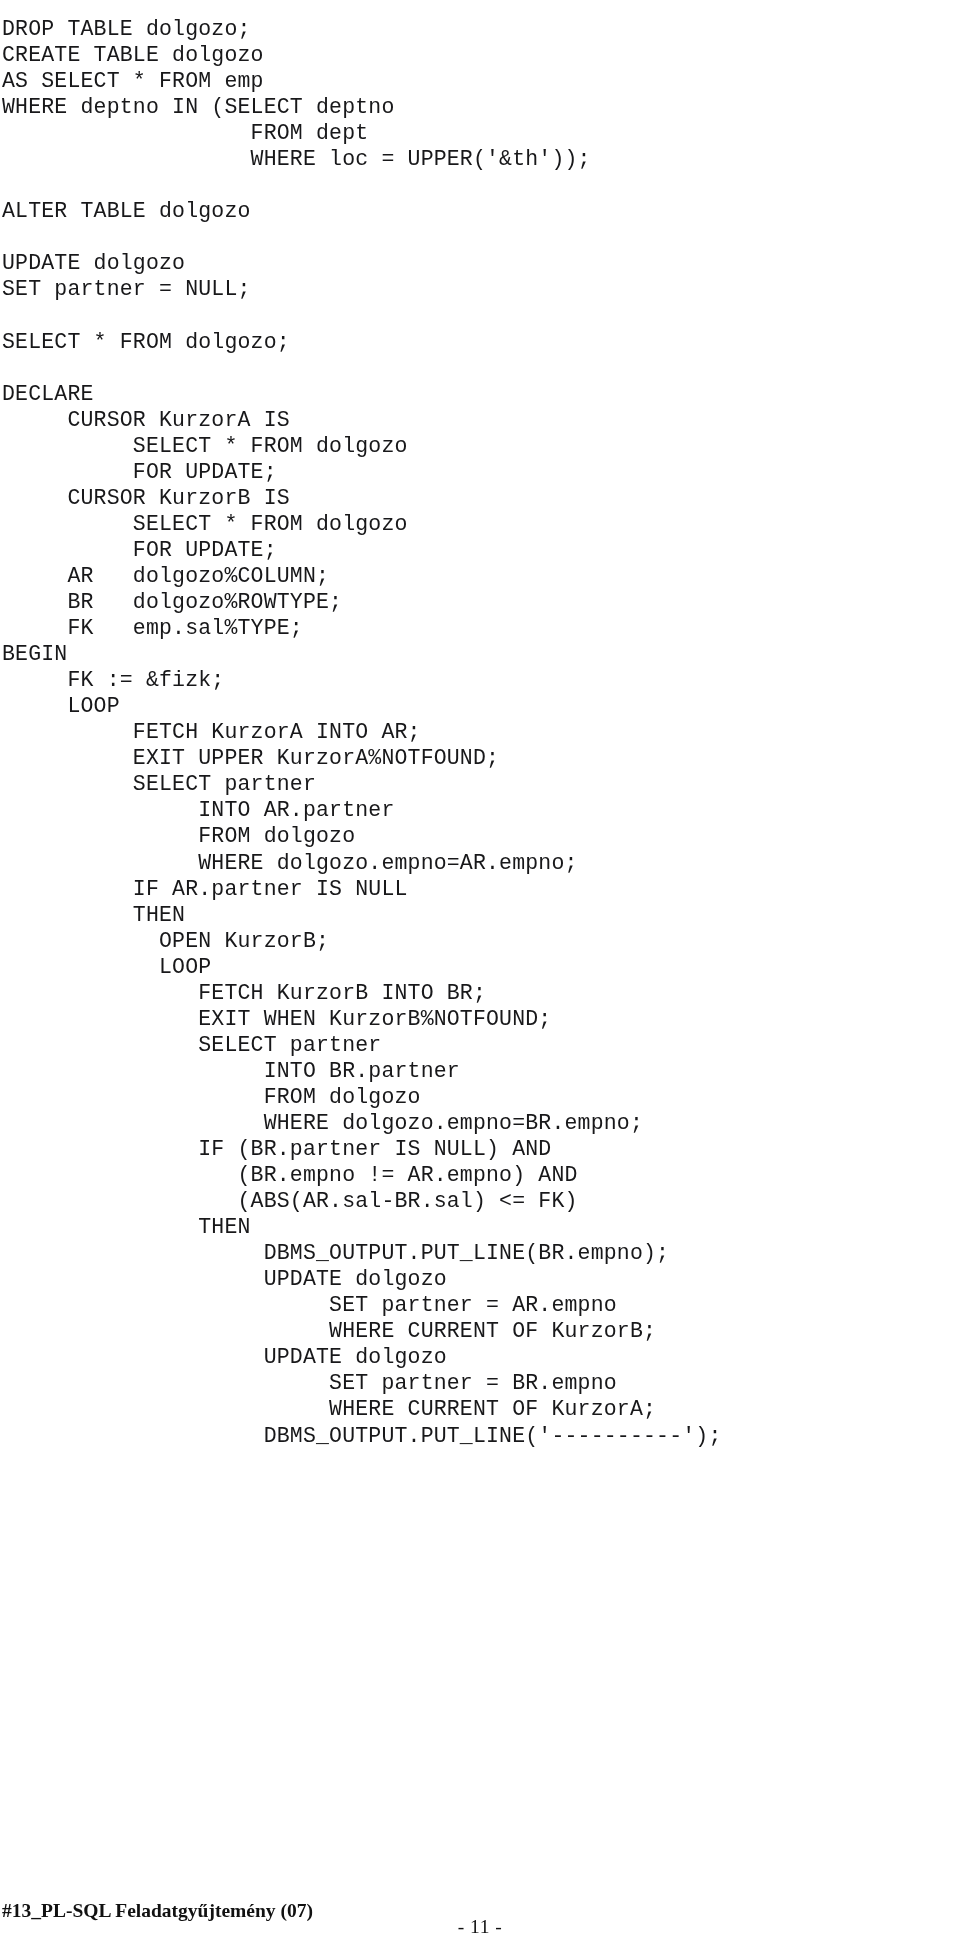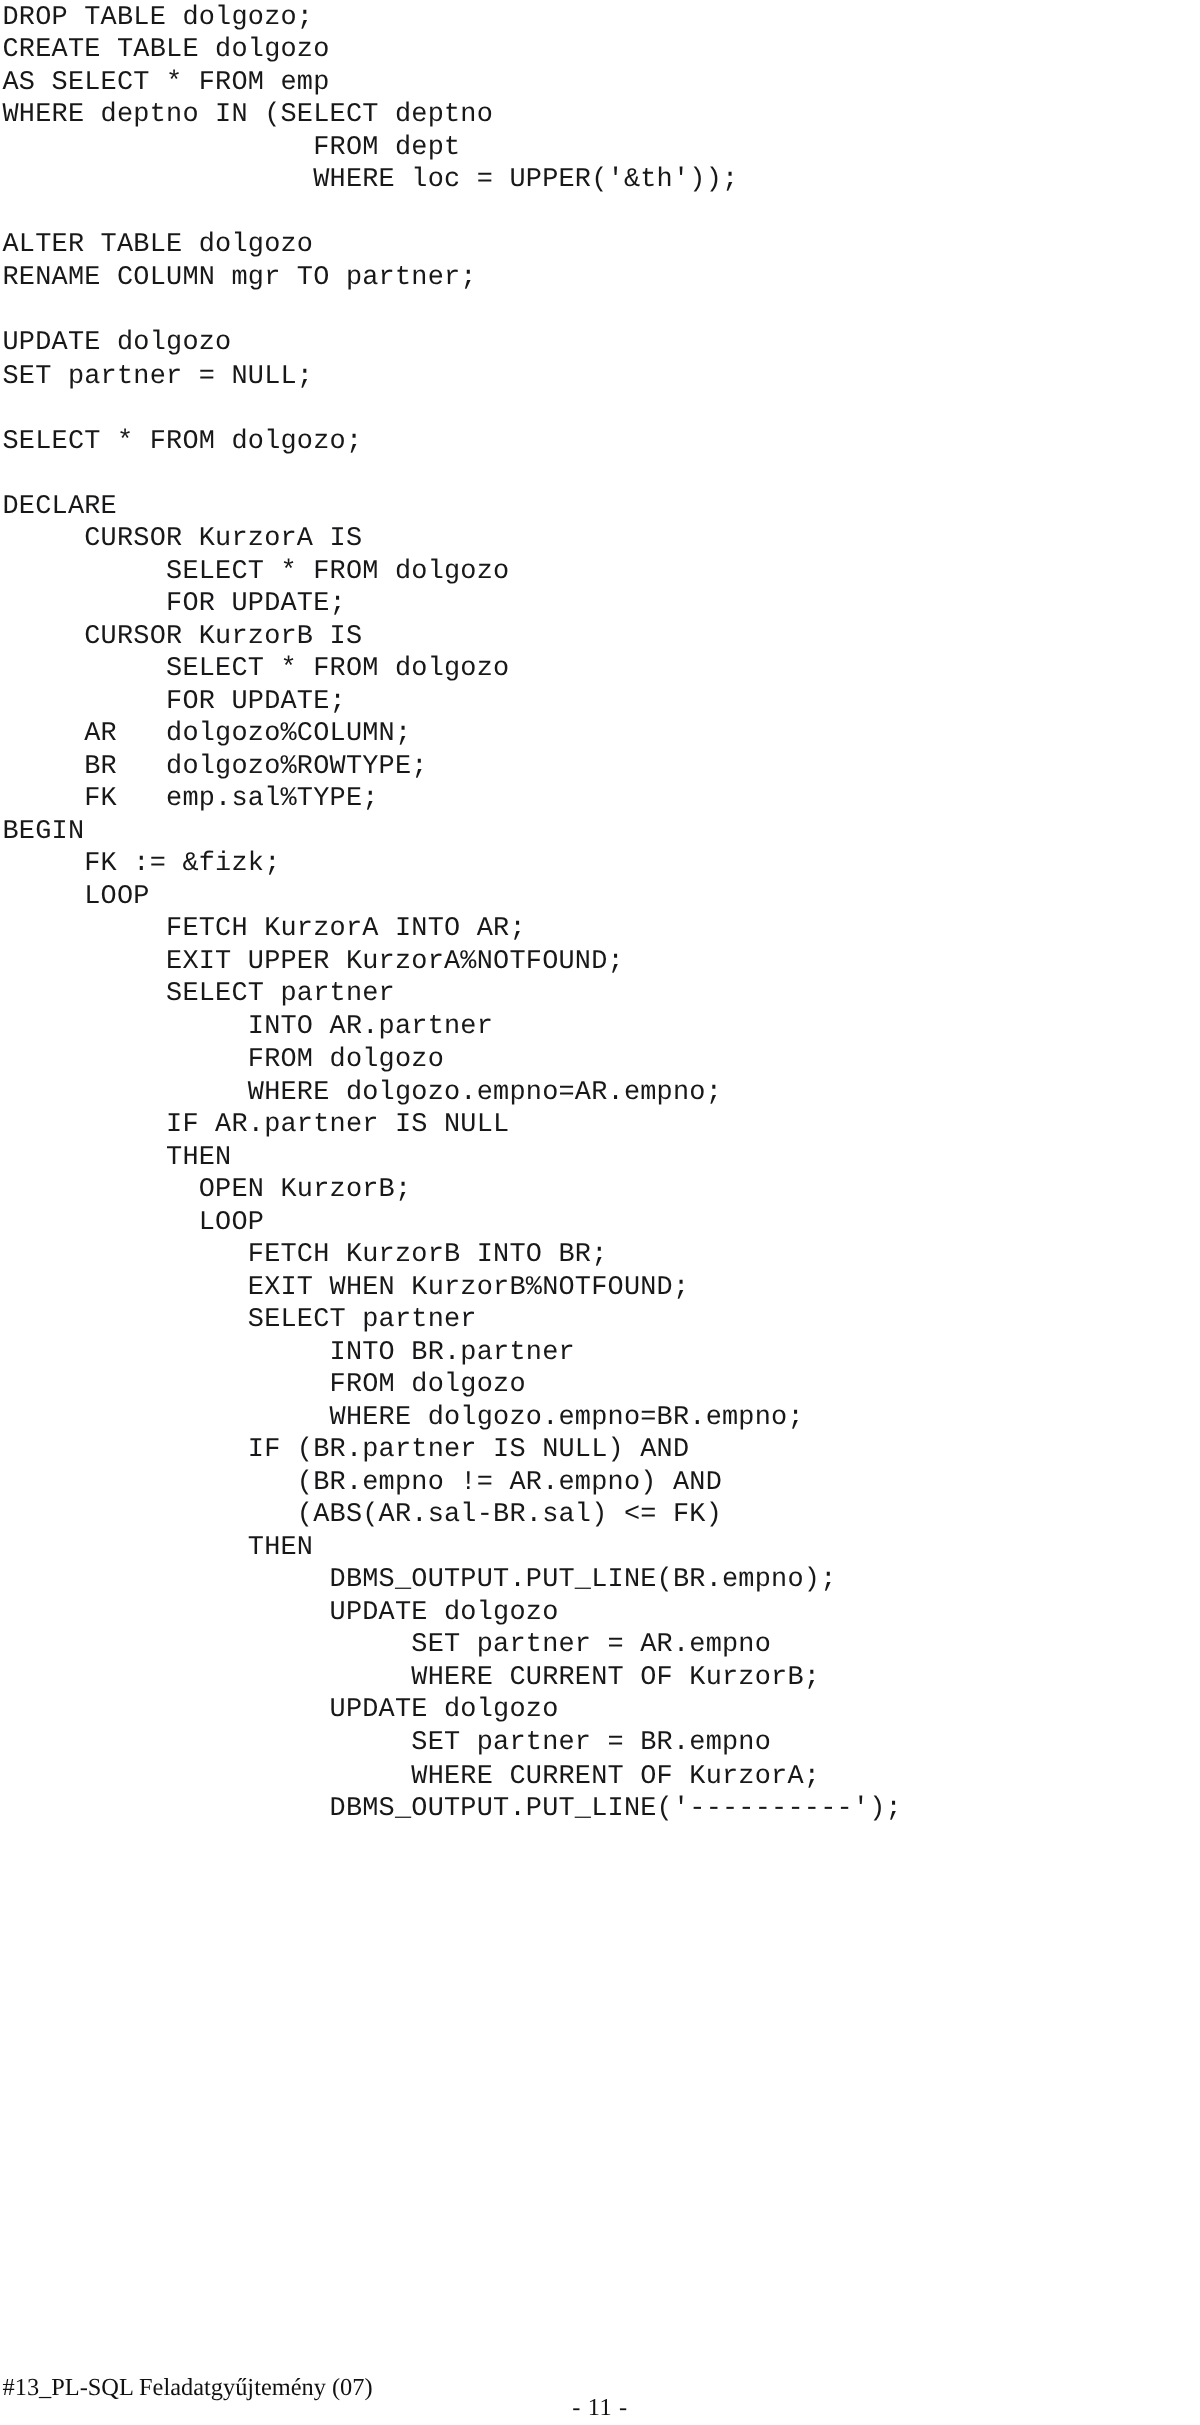--- a/index.html
+++ b/index.html
@@ -21,21 +21,21 @@
     position: relative;
     width: 960px;
     height: 1940px;
     box-sizing: border-box;
   }
 
   
   #code-block {
     position: absolute;
     left: 0px;
-    top: 1px;
+    top: 16px;
     width: 960px;
   }
 
   .code-line {
     font-family: "Liberation Mono", "DejaVu Sans Mono", monospace;
     font-size: 21.5px;
     line-height: 26.05px;
     height: 26.05px;
     white-space: pre;
     letter-spacing: 0.18px;
@@ -57,20 +57,21 @@
   }
   #footer-title {
     position: absolute;
     left: 2px;
     top: 6px;
     font-family: "Liberation Serif", "DejaVu Serif", serif;
     font-size: 19.5px;
     line-height: 24px;
     white-space: pre;
     color: #111111;
+    font-weight: bold;
   }
   #footer-pageno {
     position: absolute;
     left: 0;
     top: 22px;
     width: 960px;
     text-align: center;
     font-family: "Liberation Serif", "DejaVu Serif", serif;
     font-size: 19.5px;
     line-height: 24px;
@@ -85,21 +86,20 @@
 
   <div id="code-block">
       <div class="code-line">DROP TABLE dolgozo;</div>
       <div class="code-line">CREATE TABLE dolgozo</div>
       <div class="code-line">AS SELECT * FROM emp</div>
       <div class="code-line">WHERE deptno IN (SELECT deptno</div>
       <div class="code-line">                   FROM dept</div>
       <div class="code-line">                   WHERE loc = UPPER('&amp;th'));</div>
       <div class="code-line blank"></div>
       <div class="code-line">ALTER TABLE dolgozo</div>
-      <div class="code-line">RENAME COLUMN mgr TO partner;</div>
       <div class="code-line blank"></div>
       <div class="code-line">UPDATE dolgozo</div>
       <div class="code-line">SET partner = NULL;</div>
       <div class="code-line blank"></div>
       <div class="code-line">SELECT * FROM dolgozo;</div>
       <div class="code-line blank"></div>
       <div class="code-line">DECLARE</div>
       <div class="code-line">     CURSOR KurzorA IS</div>
       <div class="code-line">          SELECT * FROM dolgozo</div>
       <div class="code-line">          FOR UPDATE;</div>

